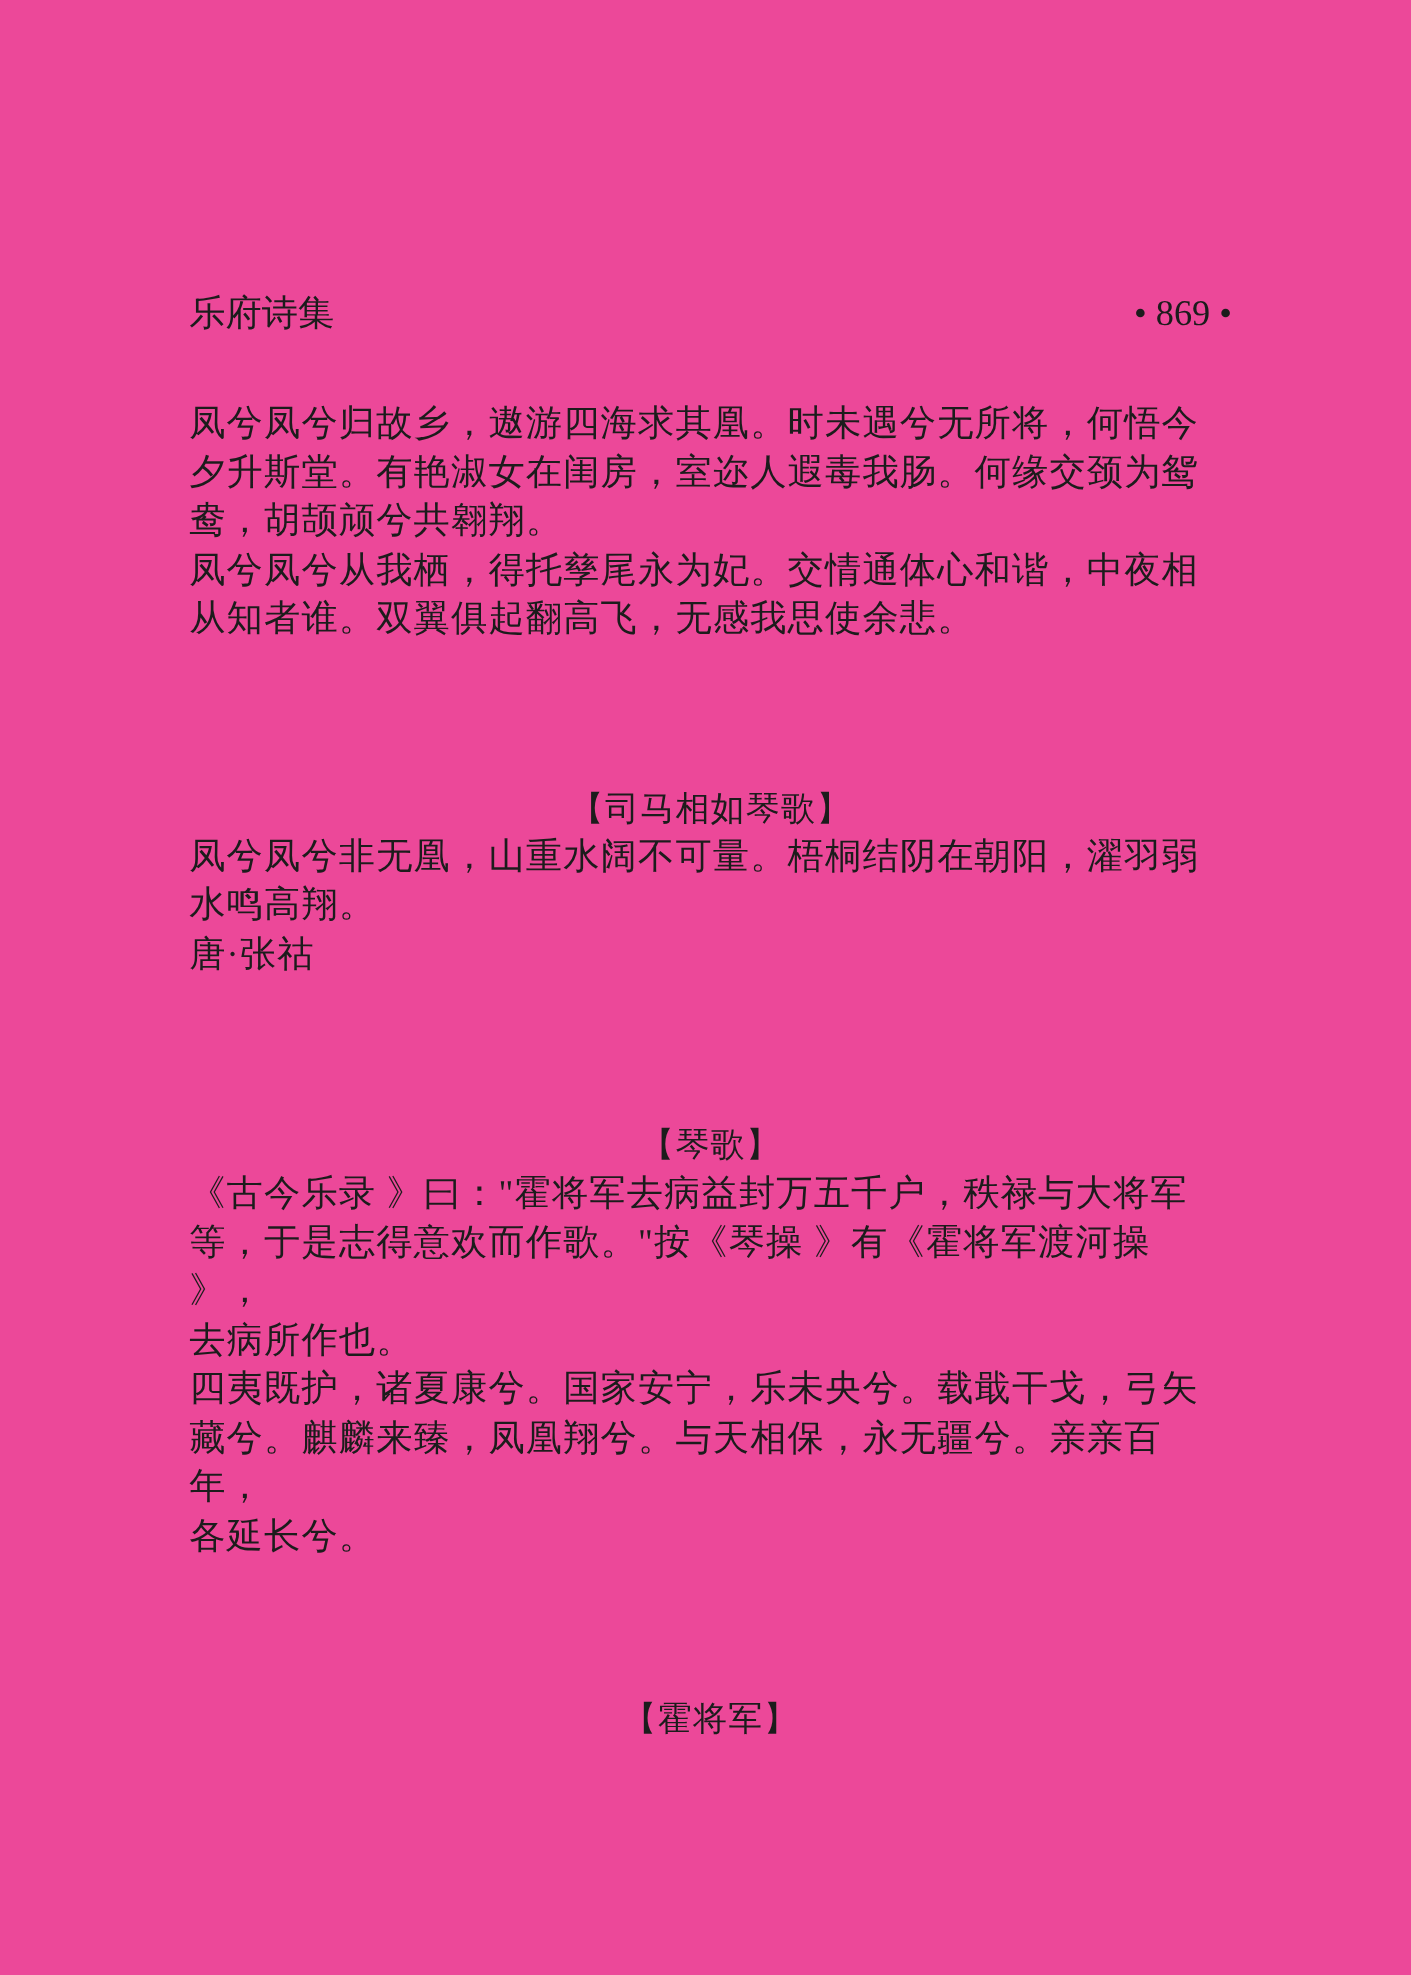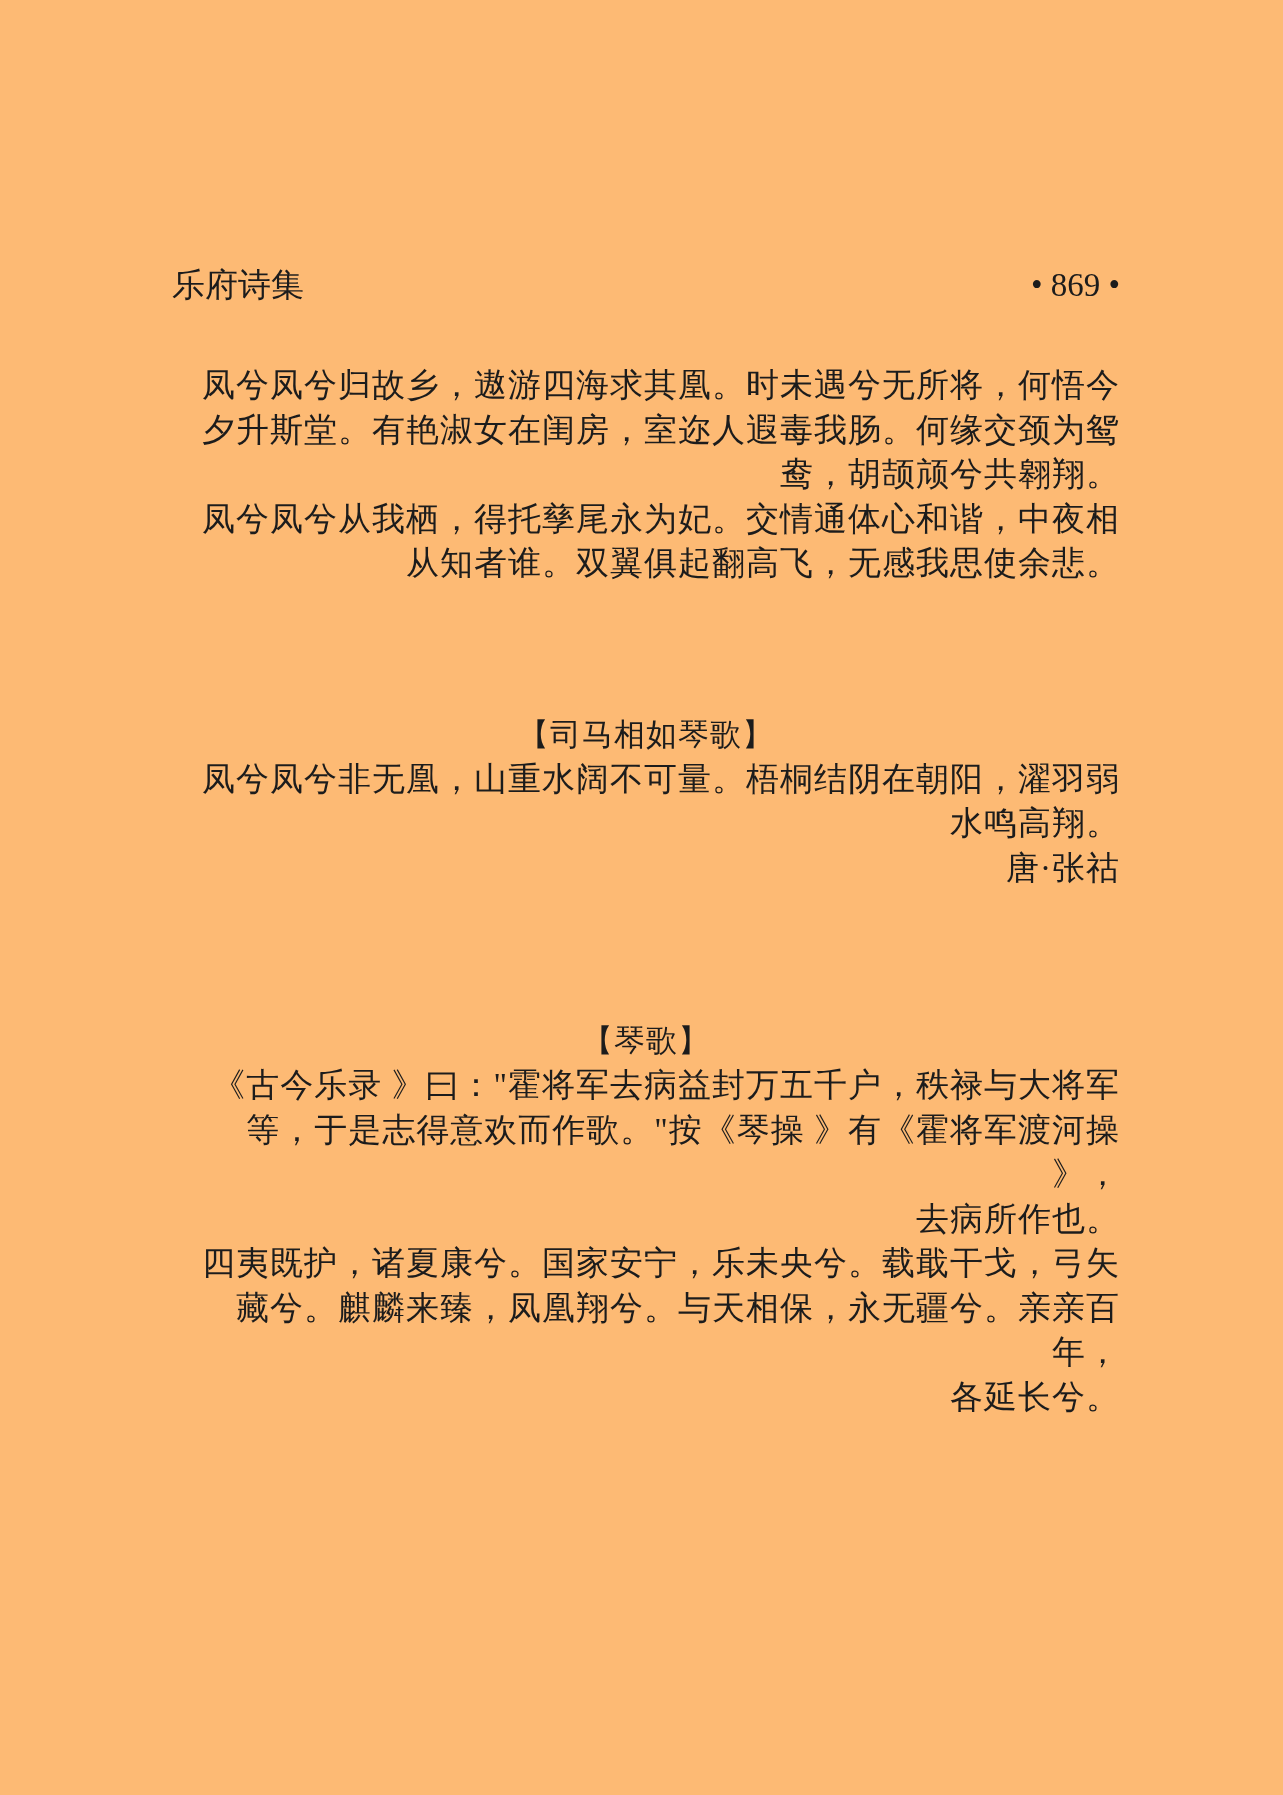--- a/index.html
+++ b/index.html
@@ -6,38 +6,38 @@
     margin: 0;
     padding: 0;
     background: #ffffff;
   }
   .page {
     position: relative;
     width: 1283px;
     height: 1795px;
     box-sizing: border-box;
     padding: 265px 163px 0 172px;
-    background: #fdba74;
+    background: #ec4899;
     color: #1c1c1c;
     font-family: "Liberation Serif", "DejaVu Serif", serif;
     overflow: hidden;
   }
   .page-header {
     display: flex;
     justify-content: space-between;
     align-items: baseline;
     font-size: 33px;
     line-height: 40px;
   }
   .body-text {
     font-size: 33px;
     line-height: 44.5px;
     letter-spacing: 1px;
     white-space: pre-line;
-    text-align: right;
+    text-align: left;
   }
   .section-title {
     margin: 0;
     font-size: 31px;
     font-weight: 400;
     line-height: 45px;
     text-align: center;
     letter-spacing: 1px;
   }
   .author-line {
@@ -74,14 +74,15 @@
   <h2 class="section-title mt-t2">【琴歌】</h2>
 
 
   <div class="body-text">《古今乐录 》曰："霍将军去病益封万五千户，秩禄与大将军
 等，于是志得意欢而作歌。"按《琴操 》有《霍将军渡河操 》，
 去病所作也。
 四夷既护，诸夏康兮。国家安宁，乐未央兮。载戢干戈，弓矢
 藏兮。麒麟来臻，凤凰翔兮。与天相保，永无疆兮。亲亲百年，
 各延长兮。</div>
 
+  <h2 class="section-title mt-t3">【霍将军】</h2>
 
 </div>
 
 </body></html>

